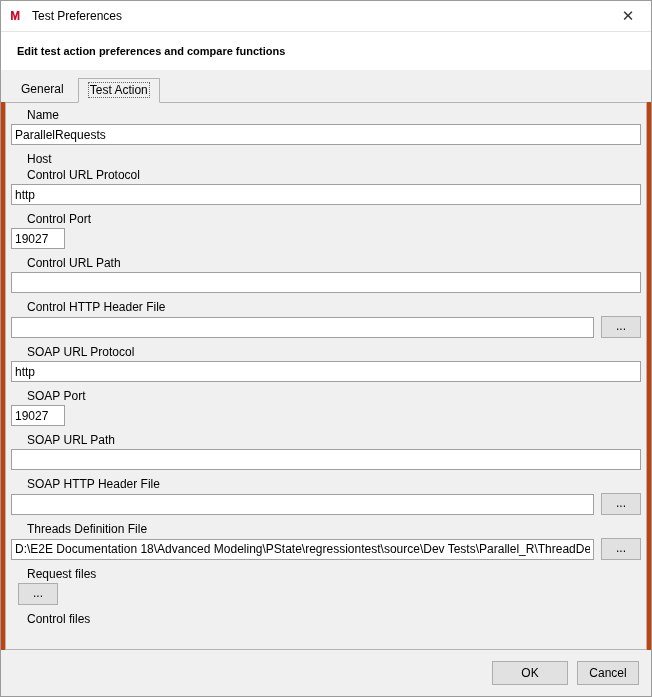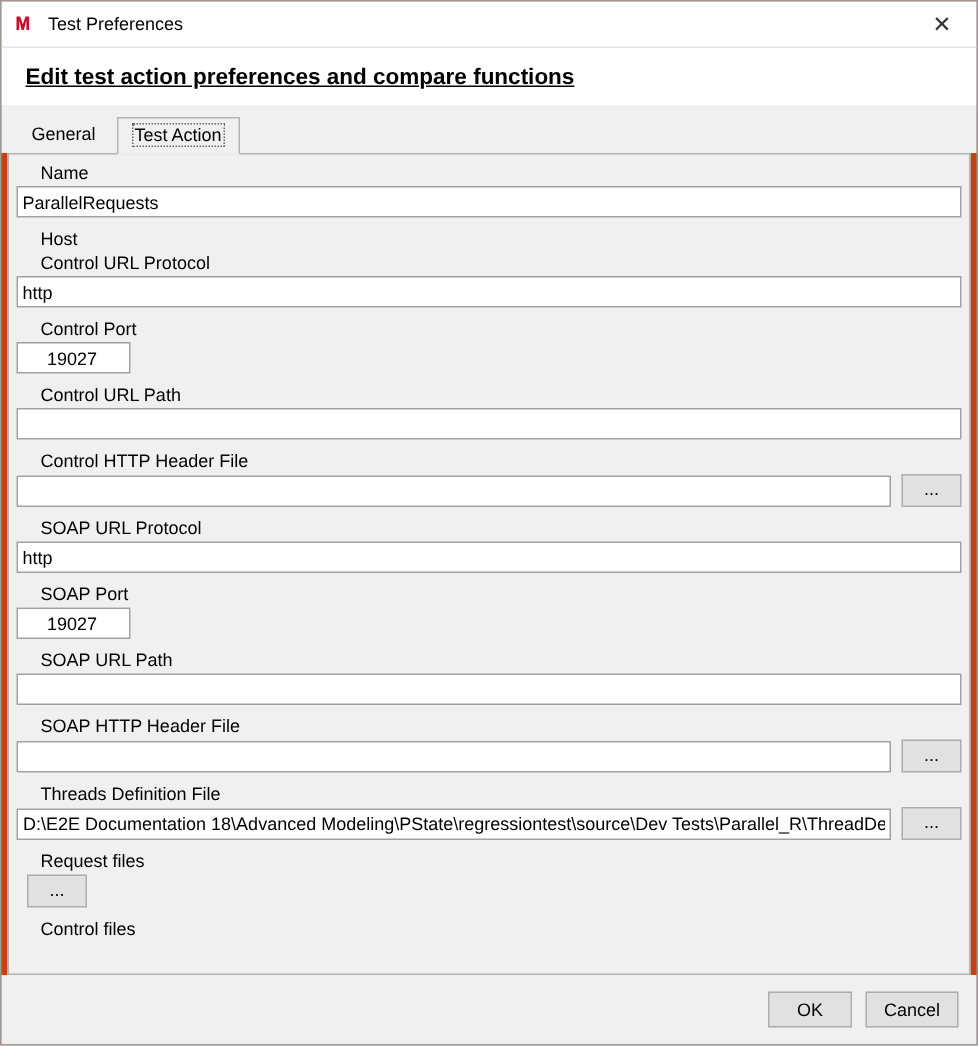--- a/index.html
+++ b/index.html
@@ -62,22 +62,21 @@
     background: #ffffff;
     height: 38px;
     display: flex;
     align-items: center;
     padding-left: 16px;
     box-sizing: border-box;
     flex: 0 0 auto;
   }
   .header-title {
     font-weight: bold;
-    font-size: 15px;
-    text-decoration: underline;
+    font-size: 11px;
   }
   
   .tabstrip {
     background: #f0f0f0;
     padding: 6px 24px 0 8px;
     display: flex;
     align-items: flex-end;
     height: 26px;
     box-sizing: content-box;
     flex: 0 0 auto;
@@ -135,22 +134,22 @@
     padding: 1px 3px;
     outline: none;
   }
   input.full {
     width: 100%;
   }
   input.withbtn {
     flex: 1 1 auto;
   }
   input.num {
-    width: 76px;
-    text-align: center;
+    width: 54px;
+    text-align: left;
     padding-right: 5px;
   }
   .browse-btn {
     width: 40px;
     height: 22px;
     margin-left: 7px;
     border: 1px solid #adadad;
     background: #e1e1e1;
     font-size: 12px;
     line-height: 18px;
@@ -163,21 +162,21 @@
   .footer {
     height: 46px;
     display: flex;
     align-items: center;
     justify-content: flex-end;
     padding-right: 12px;
     flex: 0 0 auto;
     background: #f0f0f0;
   }
   .dlg-btn {
-    width: 56px;
+    width: 76px;
     height: 24px;
     margin-left: 9px;
     border: 1px solid #adadad;
     background: #e1e1e1;
     font-size: 12px;
     color: #000000;
     display: flex;
     align-items: center;
     justify-content: center;
     box-sizing: border-box;

